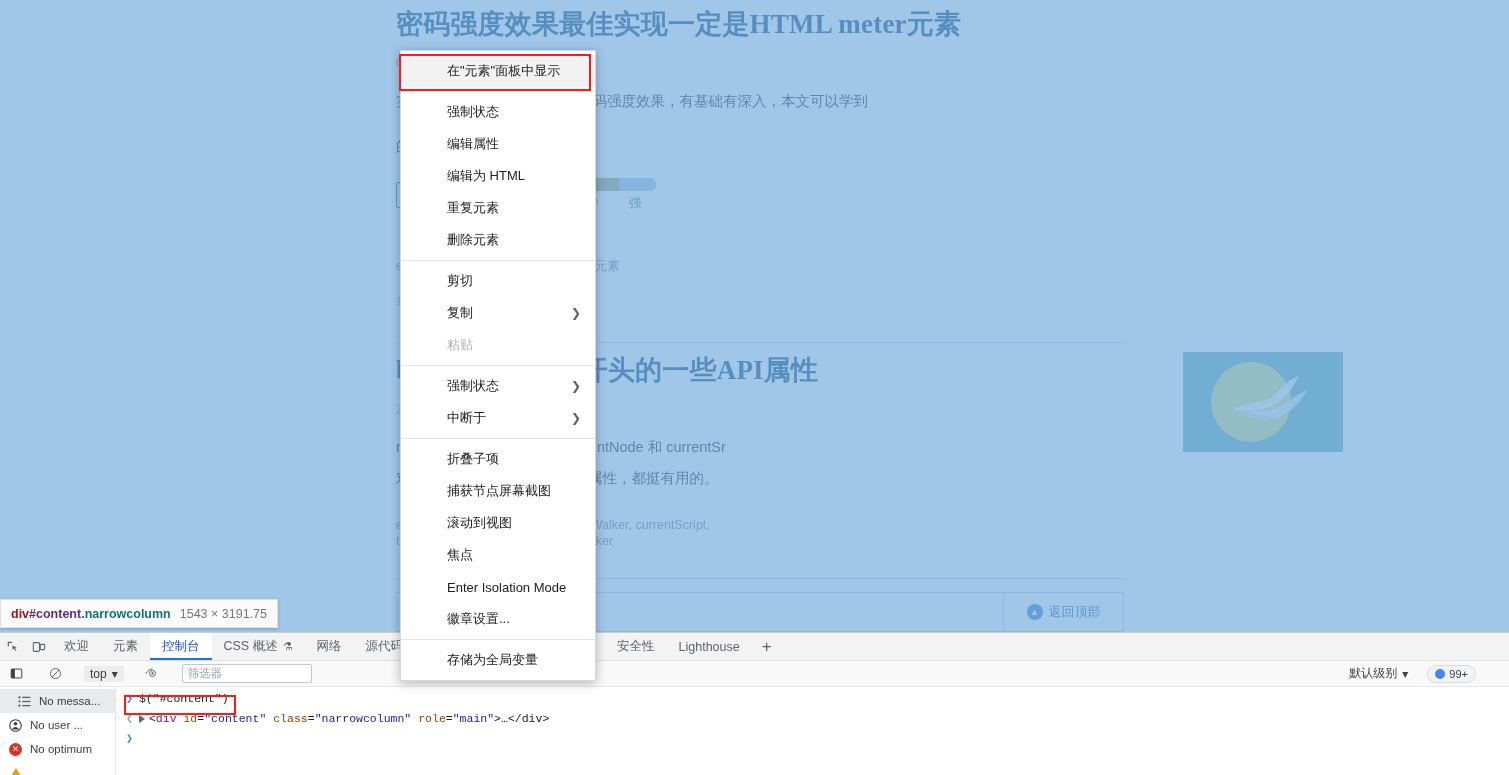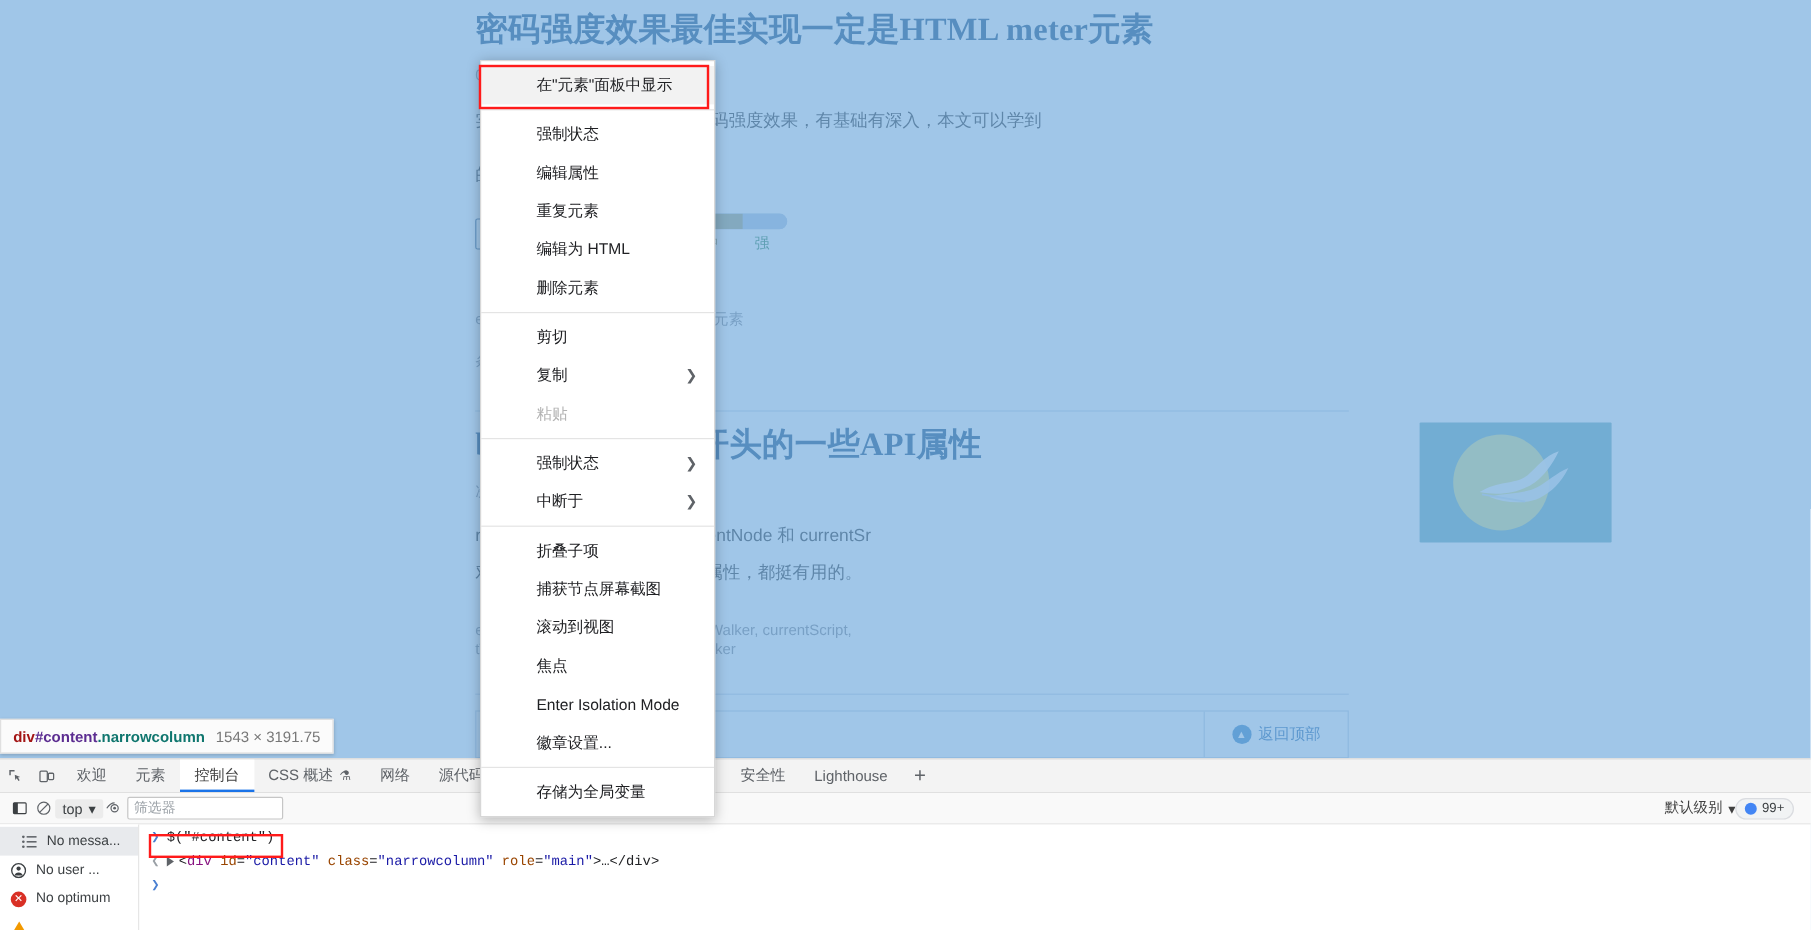--- a/index.html
+++ b/index.html
@@ -116,29 +116,29 @@
     border-bottom:1px solid #e0e0e0;background:#f3f3f3;
   }
   .dt-icon-btn{
     width:26px;display:flex;align-items:center;justify-content:center;
     color:#5f6368;
   }
   .dt-tab{
     display:flex;align-items:center;padding:0 12px;font-size:12.5px;color:#5f6368;
     white-space:nowrap;position:relative;
   }
-  .dt-tab.active{color:#404040;background:#fff;}
+  .dt-tab.active{color:#1d4ed8;background:#fff;}
   .dt-tab.active:after{
     content:"";position:absolute;left:0;right:0;bottom:0;height:2px;background:#1a73e8;
   }
   .dt-tab .warn{margin-left:5px;color:#5f6368;font-size:11px;}
   .dt-plus{display:flex;align-items:center;padding:0 10px;font-size:17px;color:#5f6368;}
 
   .dt-toolbar{
-    height:25px;display:flex;align-items:center;gap:0;padding:0 6px;
+    height:25px;display:flex;align-items:center;gap:19px;padding:0 6px;
     border-bottom:1px solid #e8e8e8;background:#f9f9f9;
   }
   .tb-btn{display:flex;align-items:center;justify-content:center;
     width:20px;height:20px;color:#5f6368;}
   .ctx-select{
     display:flex;align-items:center;gap:5px;background:#ececec;border-radius:2px;
     padding:1px 6px;font-size:12px;color:#3c4043;
   }
   .filter-box{
     width:118px;height:17px;border:1px solid #c6c6c6;border-radius:2px;background:#fff;
@@ -431,24 +431,24 @@
       <span>在"元素"面板中显示</span>
     </div>
   <div class="mi-sep"></div>
   <div class="mi">
       <span>强制状态</span>
     </div>
   <div class="mi">
       <span>编辑属性</span>
     </div>
   <div class="mi">
+      <span>编辑为 HTML</span>
+    </div>
+  <div class="mi">
       <span>重复元素</span>
-    </div>
-  <div class="mi">
-      <span>编辑为 HTML</span>
     </div>
   <div class="mi">
       <span>删除元素</span>
     </div>
   <div class="mi-sep"></div>
   <div class="mi">
       <span>剪切</span>
     </div>
   <div class="mi">
       <span>复制</span>

